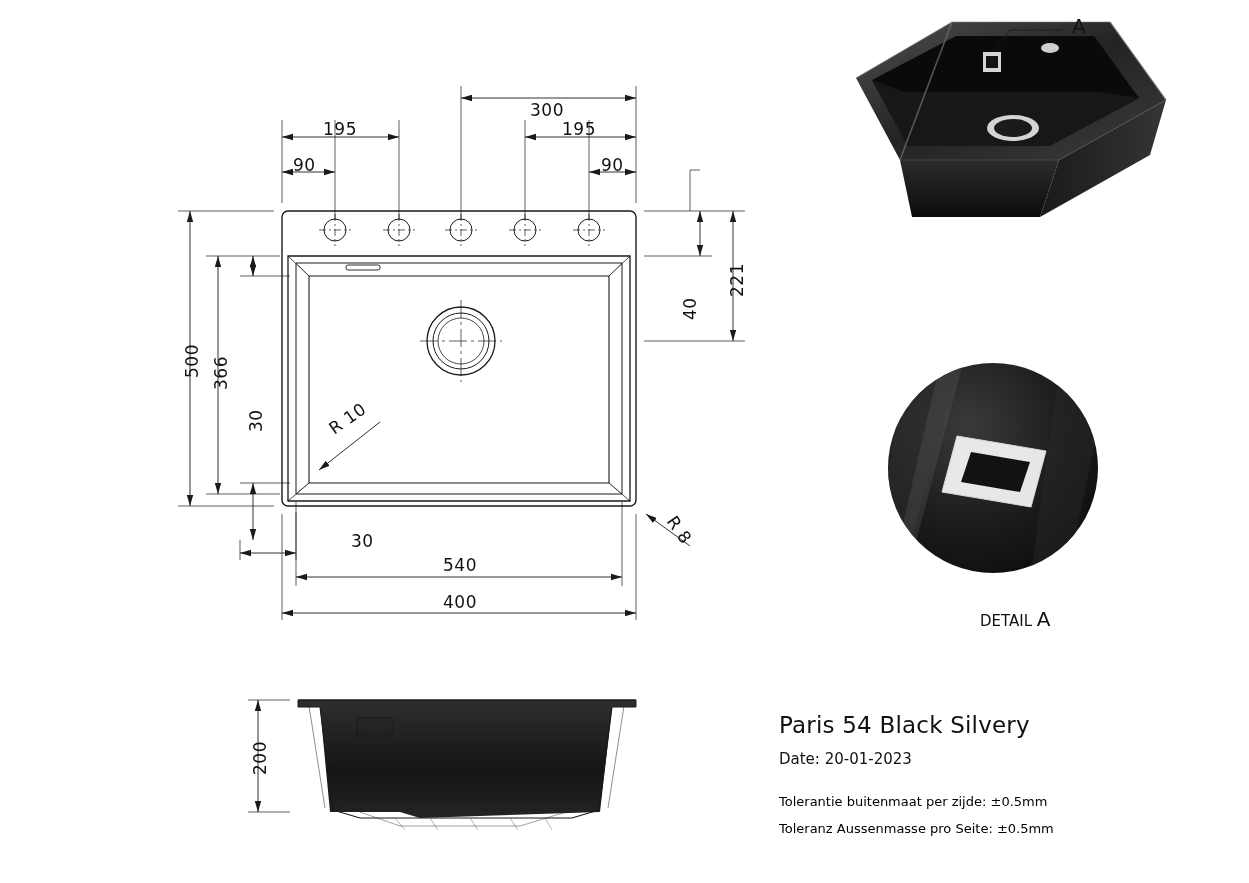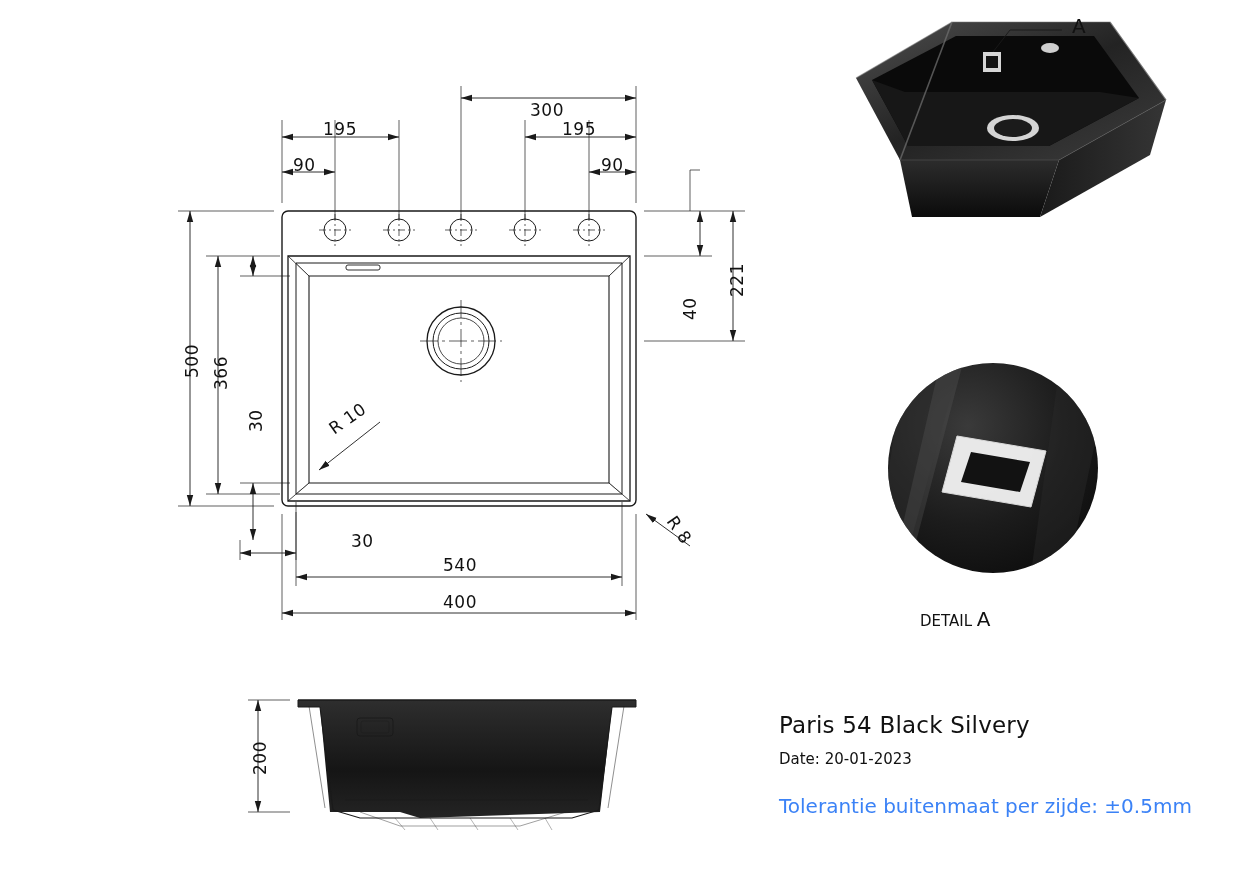--- a/index.html
+++ b/index.html
@@ -48,27 +48,27 @@
     color: #111;
     margin: 0 0 6px 0;
     letter-spacing: 0.2px;
   }
   .title-date {
     font-size: 15px;
     color: #111;
     margin: 12px 0 26px 0;
   }
   .tol-line {
-    font-size: 20px;
-    color: #3b82f6;
+    font-size: 13px;
+    color: #000000;
     margin: 12px 0 5px 0;
   }
   .detail-caption {
     position: absolute;
-    left: 920px;
+    left: 980px;
     top: 607px;
     font-size: 15px;
     color: #111;
   }
   .detail-caption .big {
     font-size: 20px;
   }
   .letter-a {
     position: absolute;
     left: 1072px;
@@ -325,15 +325,16 @@
 
   <div class="detail-caption">
     <span>DETAIL</span>
     <span class="big">A</span>
   </div>
 
   <div class="title-block">
     <p class="title-main">Paris 54 Black Silvery</p>
     <p class="title-date">Date: 20-01-2023</p>
     <p class="tol-line">Tolerantie buitenmaat per zijde: ±0.5mm</p>
+    <p class="tol-line">Toleranz Aussenmasse pro Seite: ±0.5mm</p>
   </div>
 
 </div>
 
 </body></html>

